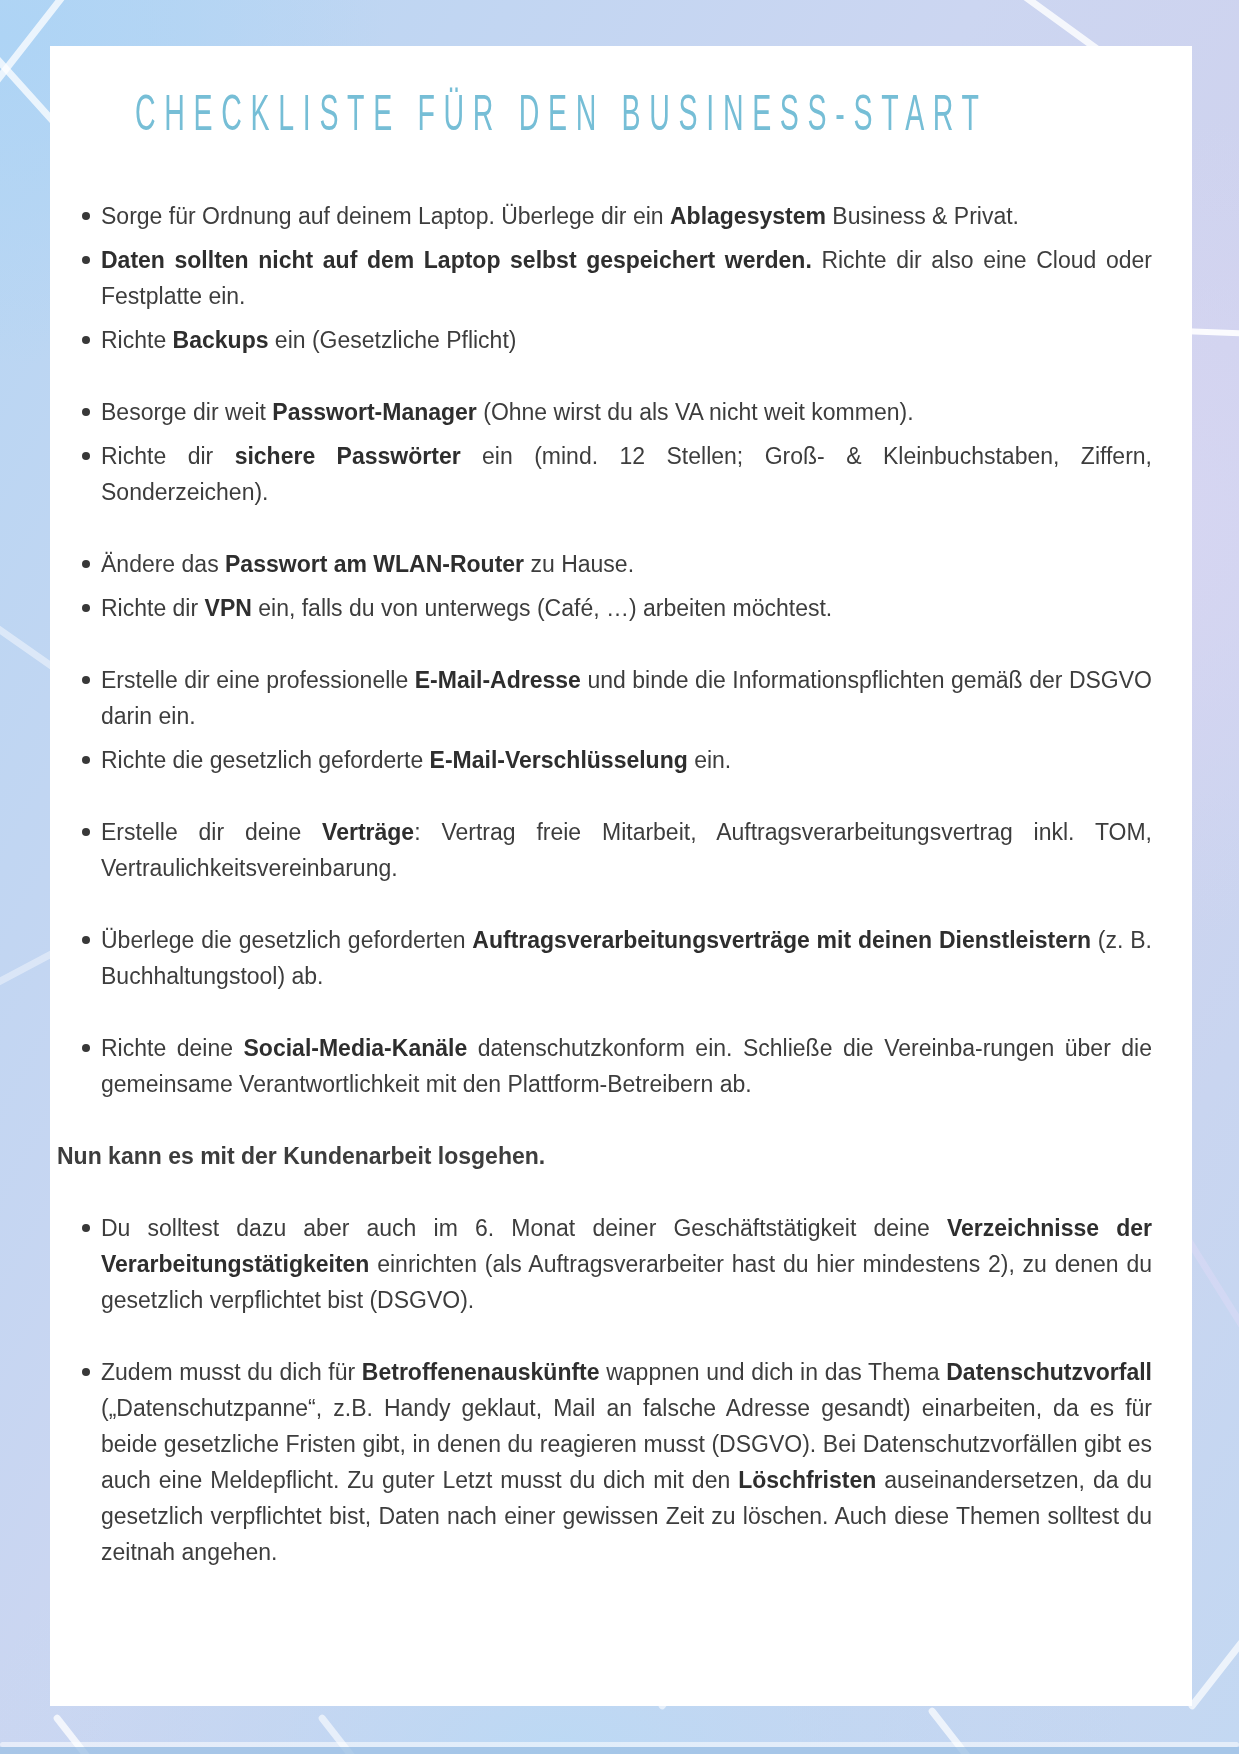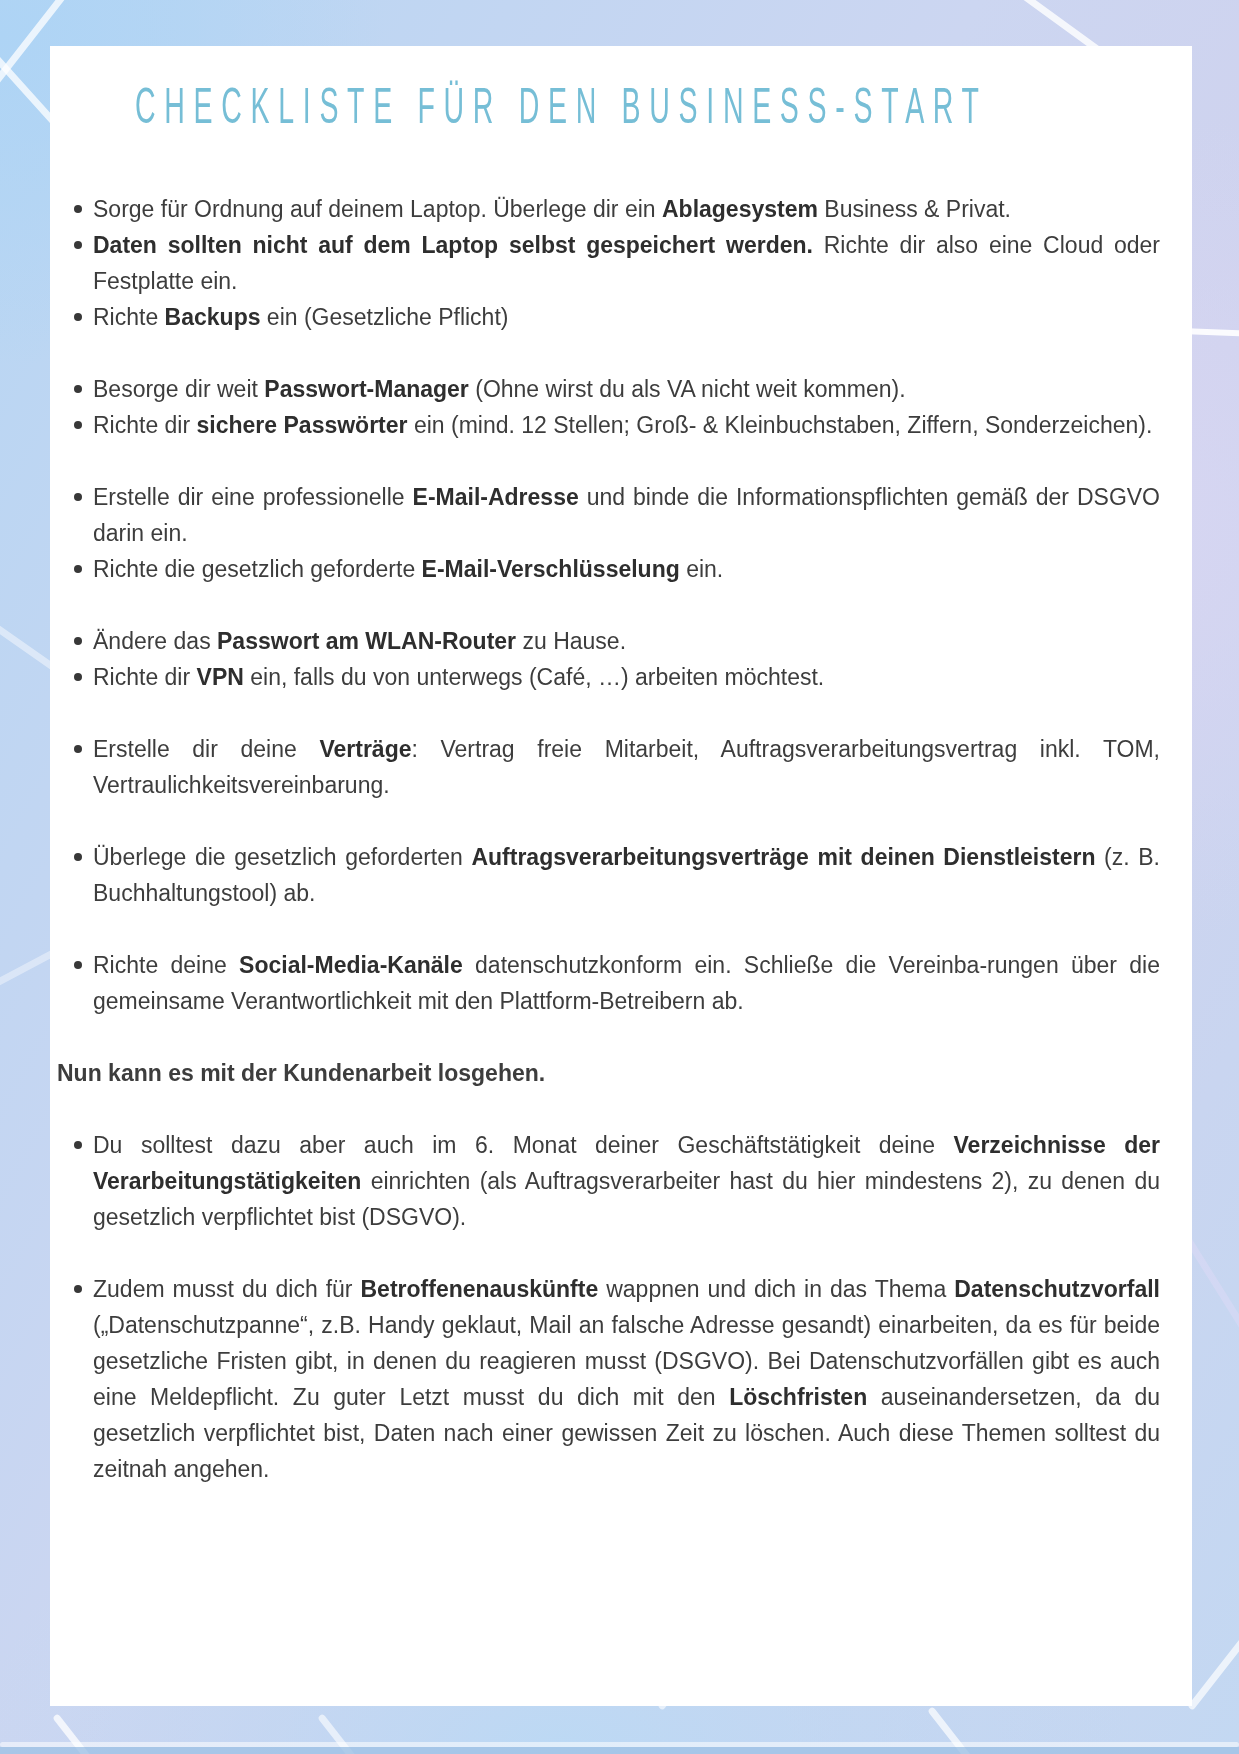--- a/index.html
+++ b/index.html
@@ -44,37 +44,37 @@
   .l12{left:1190px;top:1705px;width:120px;transform:rotate(-52deg);opacity:.7;}
   .l13{left:0;top:1742px;width:1239px;height:5px;transform:none;opacity:.55;}
   .bottom-band{
     position:absolute;left:0;top:1747px;width:1239px;height:7px;
     background:#9fc2e5;opacity:.8;pointer-events:none;
   }
   .card{
     position:absolute;left:50px;top:46px;width:1142px;height:1660px;
     background:var(--card-bg);
     box-sizing:border-box;
-    padding:1px 32px 0 7px;
+    padding:8px 32px 0 7px;
   }
   h1.title{
     margin:24px 0 0 78px;
     height:70px;line-height:70px;
     font-size:46px;font-weight:400;
     letter-spacing:14px;white-space:nowrap;
     color:var(--title-color);
     transform:scale(0.62,1.08);
     transform-origin:left center;
   }
   .content{margin-top:50px;font-size:23px;line-height:36px;}
   .content ul{
     list-style:none;margin:0 0 36px 0;padding:0 0 0 36px;
   }
   .content ul li{
-    position:relative;text-align:justify;margin:0;
+    position:relative;text-align:justify;margin:8px;
   }
   .content ul li::before{
     content:"";position:absolute;left:-19px;top:14px;
     width:8px;height:8px;border-radius:50%;background:#383838;
   }
   .content p.plain{margin:0 0 36px 0;text-align:left;font-weight:bold;}
   .content > *:last-child{margin-bottom:0;}
   .content b{font-weight:700;color:var(--bold-color);}
 </style>
 </head>
@@ -103,26 +103,26 @@
         <ul>
           <li><span>Sorge für Ordnung auf deinem Laptop. Überlege dir ein </span><b>Ablagesystem</b><span> Business &amp; Privat.</span></li>
           <li><b>Daten sollten nicht auf dem Laptop selbst gespeichert werden.</b><span> Richte dir also eine Cloud oder Festplatte ein.</span></li>
           <li><span>Richte </span><b>Backups</b><span> ein (Gesetzliche Pflicht)</span></li>
         </ul>
         <ul>
           <li><span>Besorge dir weit </span><b>Passwort-Manager</b><span> (Ohne wirst du als VA nicht weit kommen).</span></li>
           <li><span>Richte dir </span><b>sichere Passwörter</b><span> ein (mind. 12 Stellen; Groß- &amp; Kleinbuchstaben, Ziffern, Sonderzeichen).</span></li>
         </ul>
         <ul>
+          <li><span>Ändere das </span><b>Passwort am WLAN-Router</b><span> zu Hause.</span></li>
+          <li><span>Richte dir </span><b>VPN</b><span> ein, falls du von unterwegs (Café, …) arbeiten möchtest.</span></li>
+        </ul>
+        <ul>
           <li><span>Erstelle dir eine professionelle </span><b>E-Mail-Adresse</b><span> und binde die Informationspflichten gemäß der DSGVO darin ein.</span></li>
           <li><span>Richte die gesetzlich geforderte </span><b>E-Mail-Verschlüsselung</b><span> ein.</span></li>
-        </ul>
-        <ul>
-          <li><span>Ändere das </span><b>Passwort am WLAN-Router</b><span> zu Hause.</span></li>
-          <li><span>Richte dir </span><b>VPN</b><span> ein, falls du von unterwegs (Café, …) arbeiten möchtest.</span></li>
         </ul>
         <ul>
           <li><span>Erstelle dir deine </span><b>Verträge</b><span>: Vertrag freie Mitarbeit, Auftragsverarbeitungsvertrag inkl. TOM, Vertraulichkeitsvereinbarung.</span></li>
         </ul>
         <ul>
           <li><span>Überlege die gesetzlich geforderten </span><b>Auftragsverarbeitungsverträge mit deinen Dienstleistern</b><span> (z. B. Buchhaltungstool) ab.</span></li>
         </ul>
         <ul>
           <li><span>Richte deine </span><b>Social-Media-Kanäle</b><span> datenschutzkonform ein. Schließe die Vereinba-rungen über die gemeinsame Verantwortlichkeit mit den Plattform-Betreibern ab.</span></li>
         </ul>

